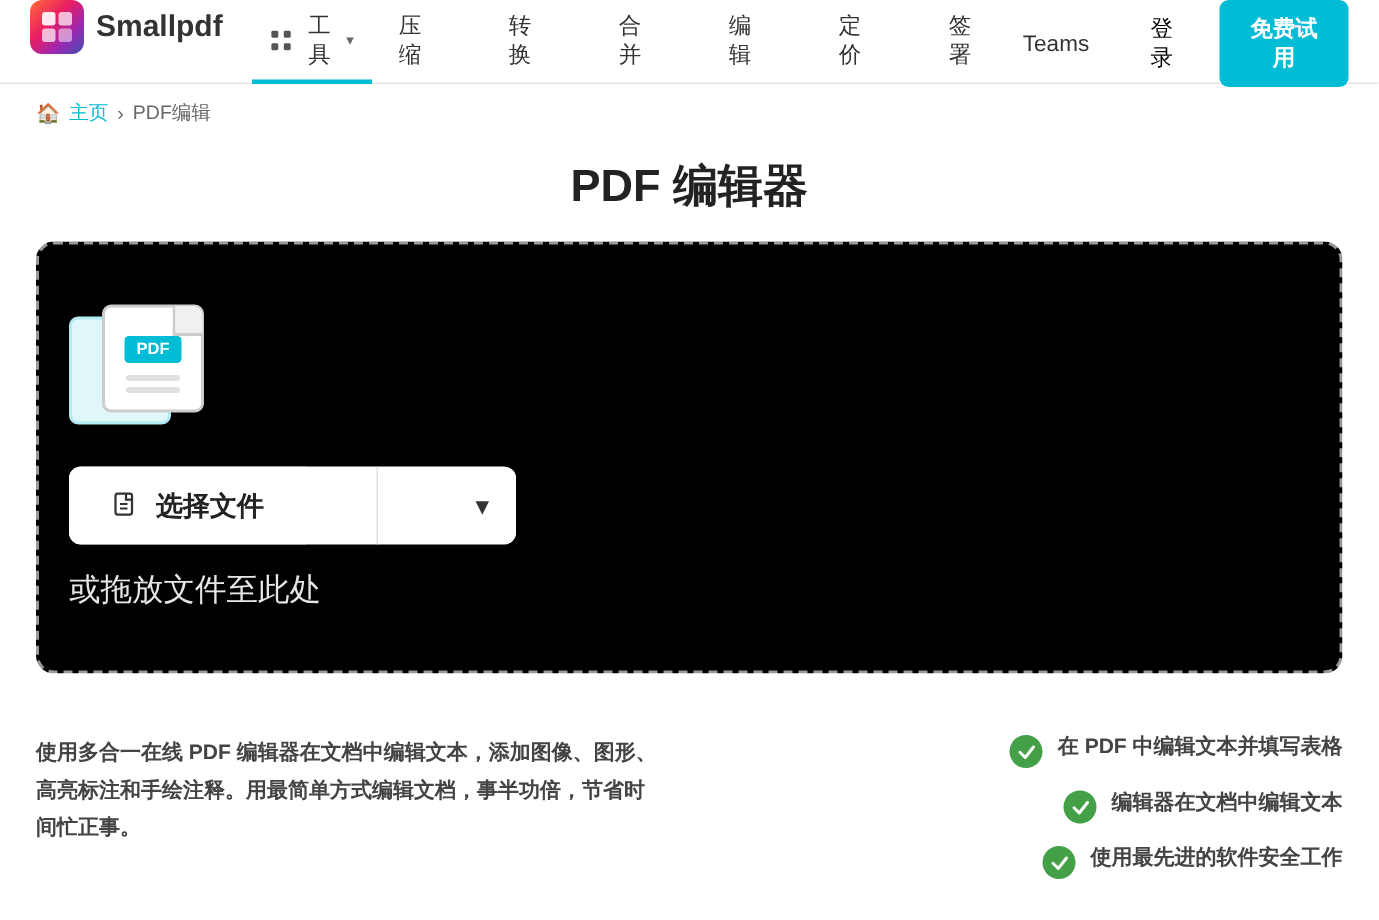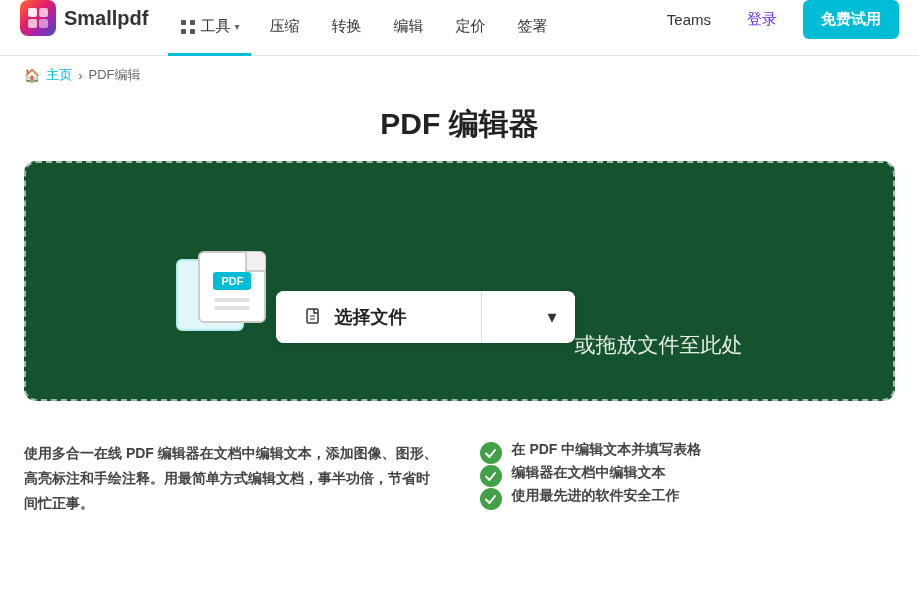--- a/index.html
+++ b/index.html
@@ -47,21 +47,21 @@
       border-bottom: 3px solid #00bcd4;
       height: 56px;
     }
     .navbar-tools-btn .chevron {
       font-size: 10px;
       color: #666;
     }
     .navbar-nav {
       display: flex;
       align-items: center;
-      gap: 4px;
+      gap: 20px;
       margin-left: 4px;
     }
     .nav-item {
       padding: 8px 14px;
       font-size: 15px;
       color: #333;
       cursor: pointer;
       height: 56px;
       display: flex;
       align-items: center;
@@ -75,21 +75,21 @@
       gap: 12px;
     }
     .teams-link {
       font-size: 15px;
       color: #333;
       cursor: pointer;
       padding: 8px 10px;
     }
     .login-btn {
       font-size: 15px;
-      color: #6d28d9;
+      color: #000000;
       cursor: pointer;
       padding: 8px 14px;
       background: none;
       border: none;
     }
     .free-trial-btn {
       background: #00bcd4;
       color: #fff;
       border: none;
       border-radius: 6px;
@@ -116,25 +116,25 @@
       font-size: 30px;
       font-weight: 700;
       color: #222;
       margin: 10px 0 16px;
     }
 
     
     .upload-wrapper {
       margin: 0 24px 24px;
       border-radius: 12px;
-      background: #14532d;
+      background: #000000;
       padding: 40px 20px;
       display: flex;
-      flex-direction: row;
-      align-items: flex-end;
+      flex-direction: column;
+      align-items: flex-start;
       justify-content: center;
       border: 2.5px dashed rgba(255,255,255,0.6);
       min-height: 240px;
     }
     .pdf-icon-wrapper {
       margin-bottom: 28px;
       position: relative;
       width: 100px;
       height: 80px;
     }
@@ -256,20 +256,22 @@
     .desc-left {
       flex: 1;
       font-size: 14px;
       color: #444;
       line-height: 1.8;
     }
     .desc-right {
       flex: 1;
       display: flex;
       flex-direction: column;
+      gap: 14px;
+      align-items: flex-end;
     }
     .feature-item {
       display: flex;
       align-items: flex-start;
       gap: 10px;
       font-size: 14px;
       color: #444;
     }
     .check-icon {
       width: 22px;
@@ -316,20 +318,21 @@
       <rect x="1" y="10" width="5" height="5" rx="1" fill="#555"></rect>
       <rect x="10" y="10" width="5" height="5" rx="1" fill="#555"></rect>
     </svg>
     <span>工具</span>
     <span class="chevron">▾</span>
   </button>
 
   <nav class="navbar-nav">
     <a class="nav-item">压缩</a>
     <a class="nav-item">转换</a>
+    <a class="nav-item">合并</a>
     <a class="nav-item">编辑</a>
     <a class="nav-item">定价</a>
     <a class="nav-item">签署</a>
   </nav>
 
   <div class="navbar-right">
     <span class="teams-link">Teams</span>
     <button class="login-btn">登录</button>
     <button class="free-trial-btn">免费试用</button>
   </div>

